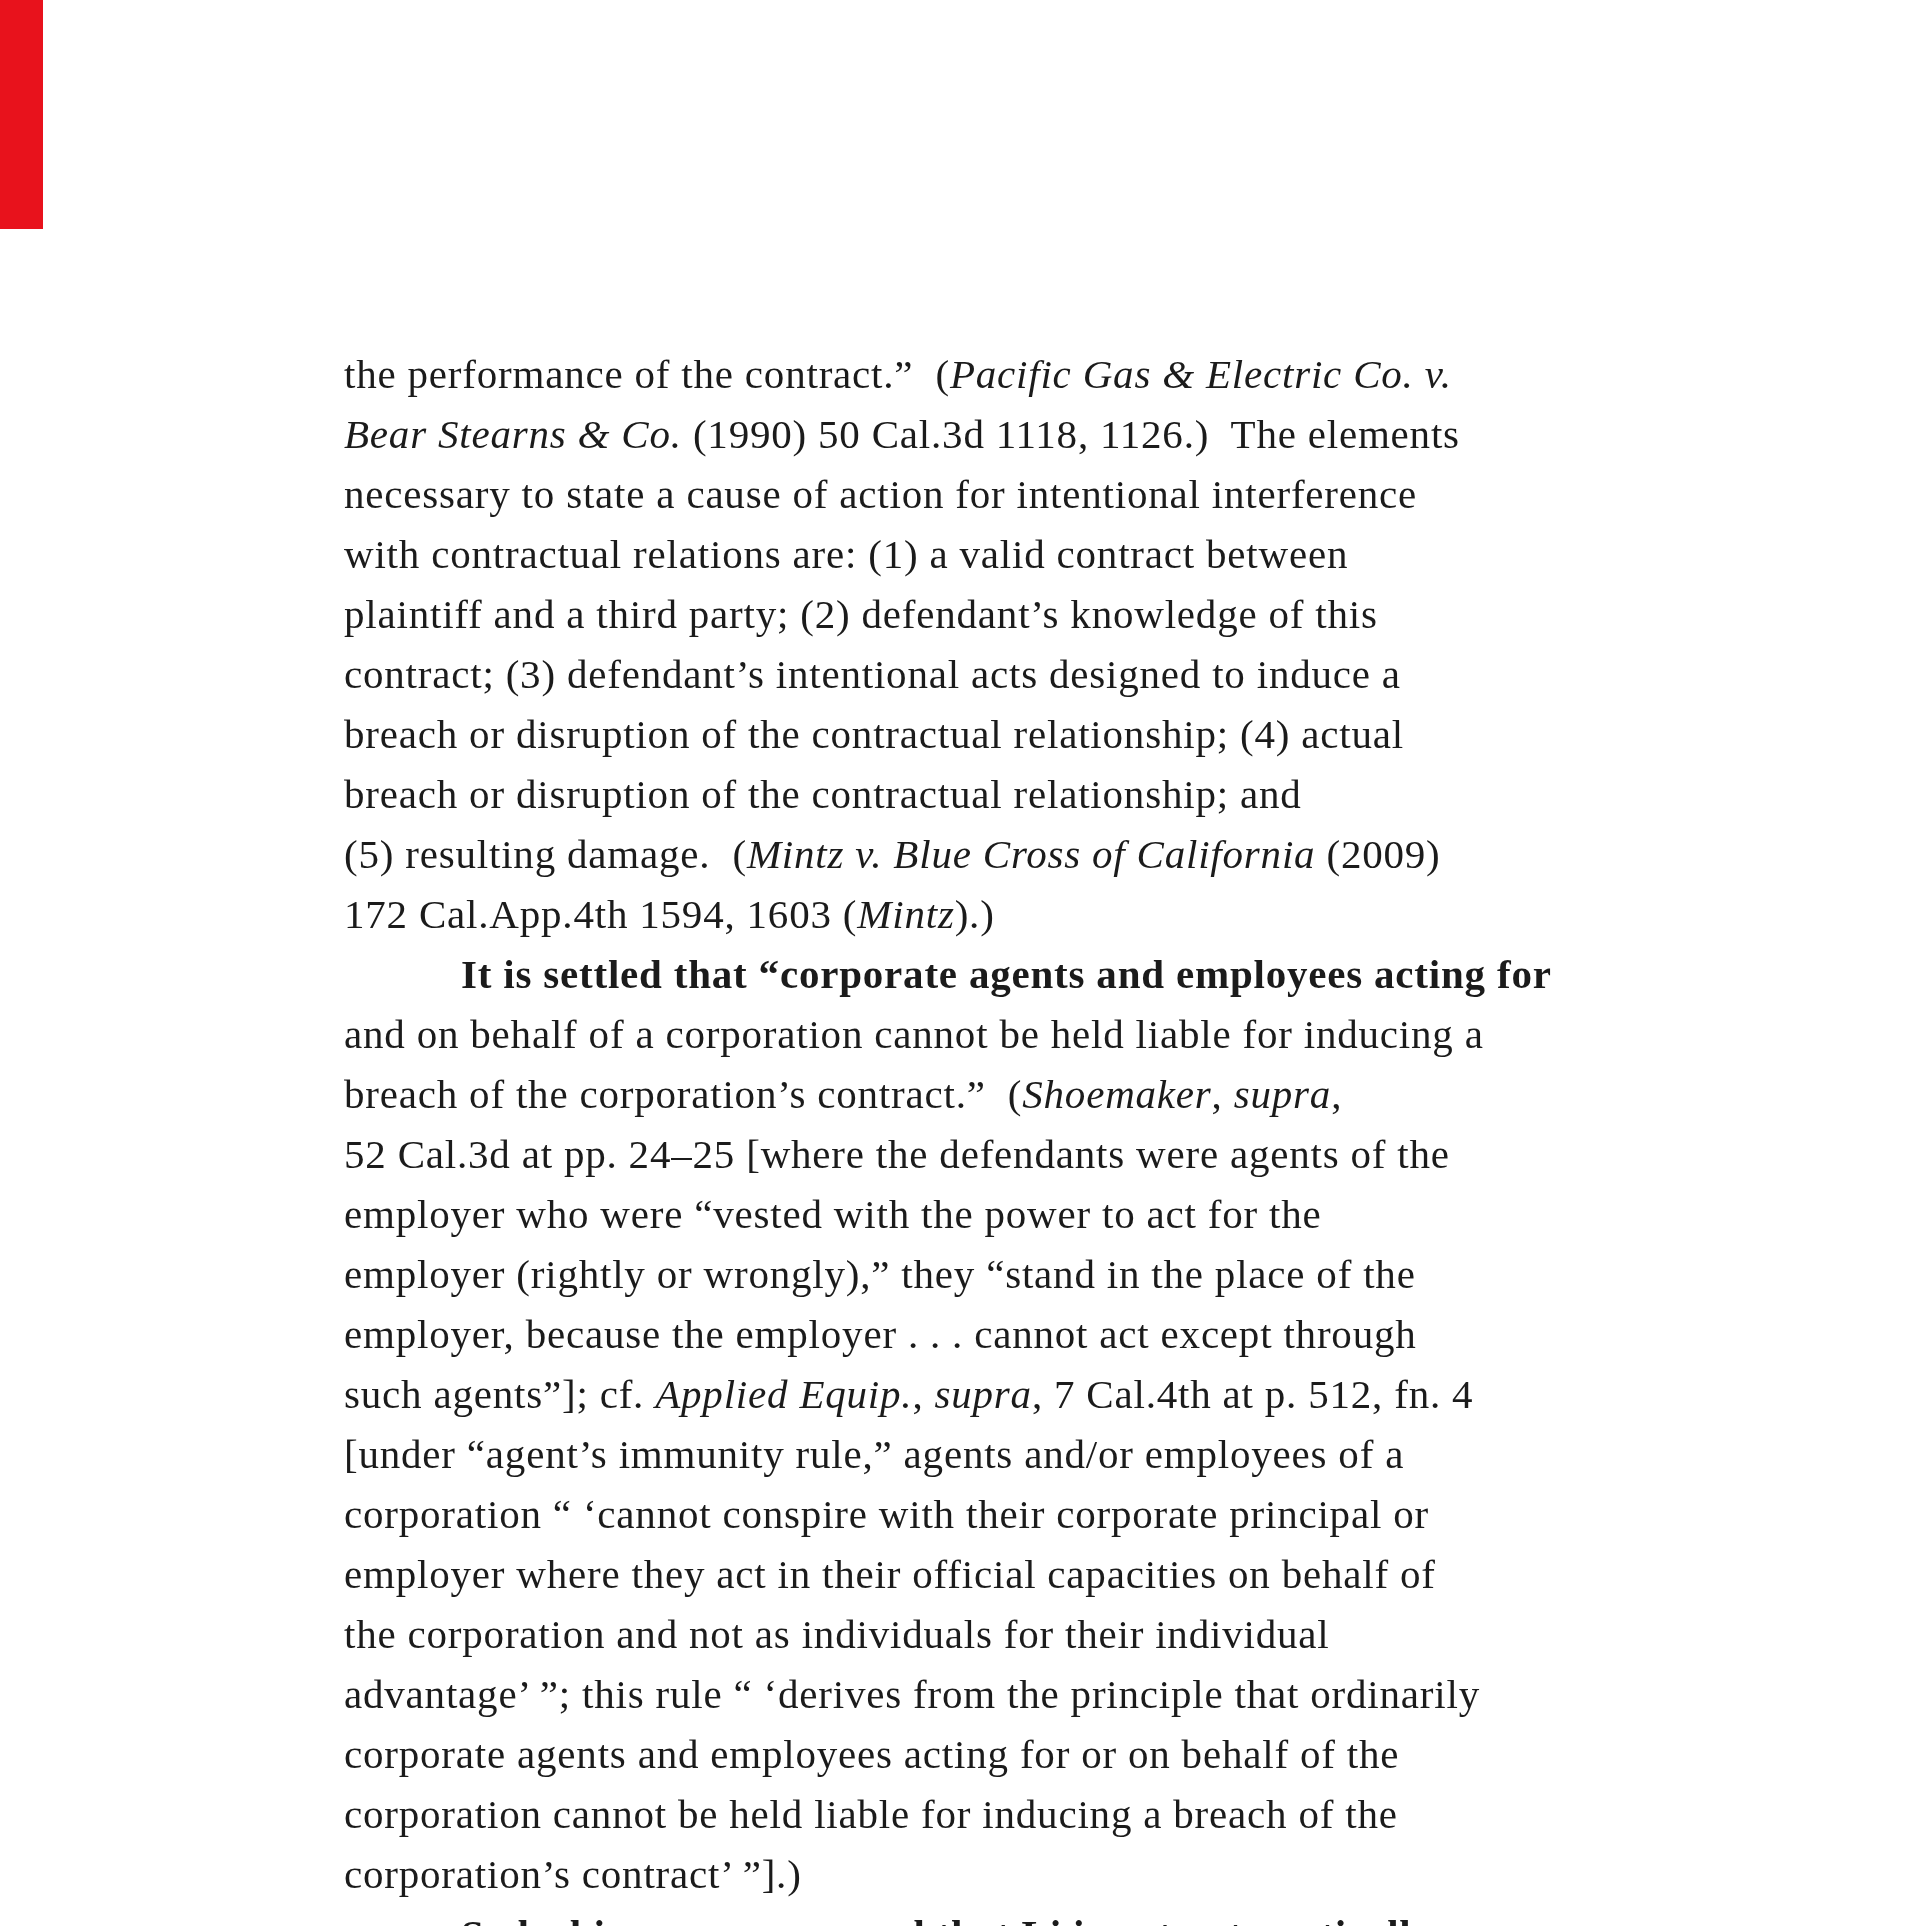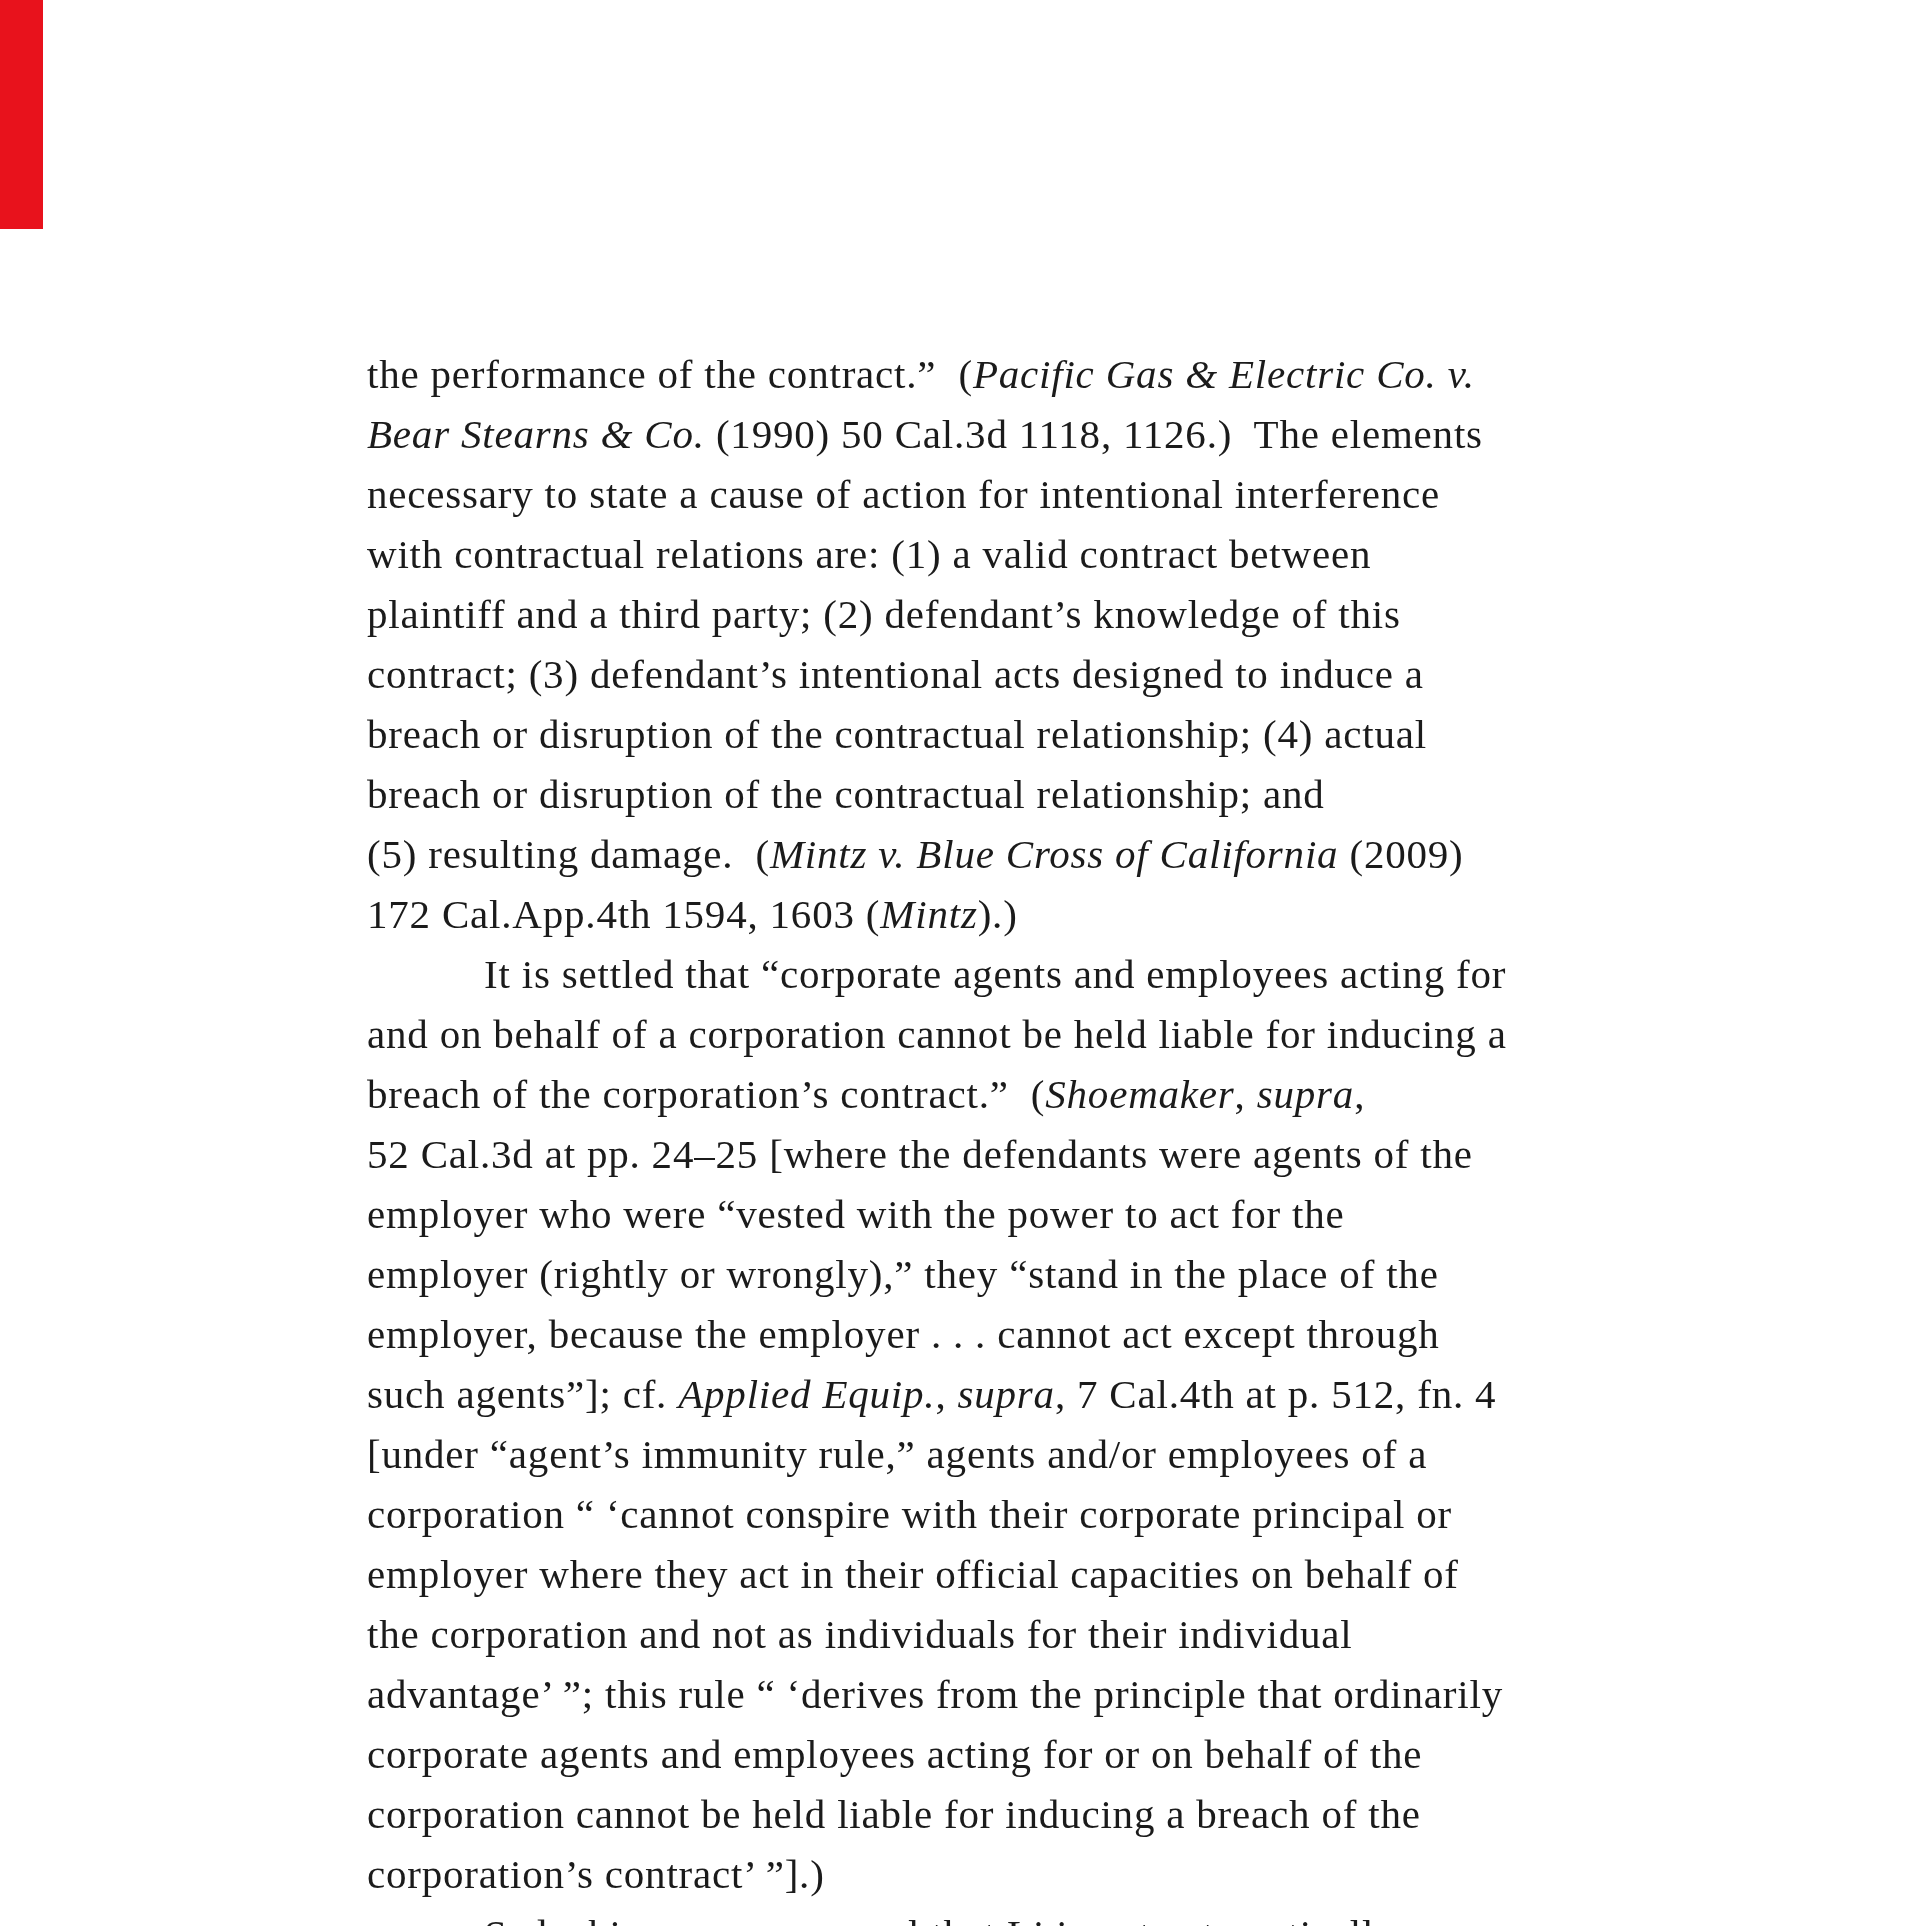--- a/index.html
+++ b/index.html
@@ -36,24 +36,24 @@
     top: 344px;
     width: 1341px;
     font-size: 41px;
     line-height: 60px;
     letter-spacing: 0.8px;
     white-space: pre;
     text-align: left;
   }
   .line {
     height: 60px;
-    margin-left: 23px;
   }
   .line.indent {
     text-indent: 117px;
+    font-weight: bold;
   }
   .i {
     font-style: italic;
   }
 </style>
 </head>
 <body>
 
 <div class="page">
   <div class="red-marker" style="background: rgb(232, 18, 28);"></div>

